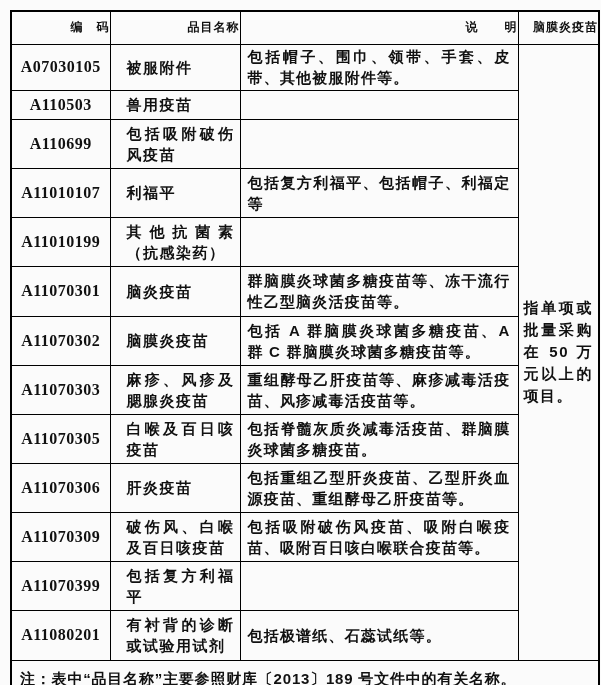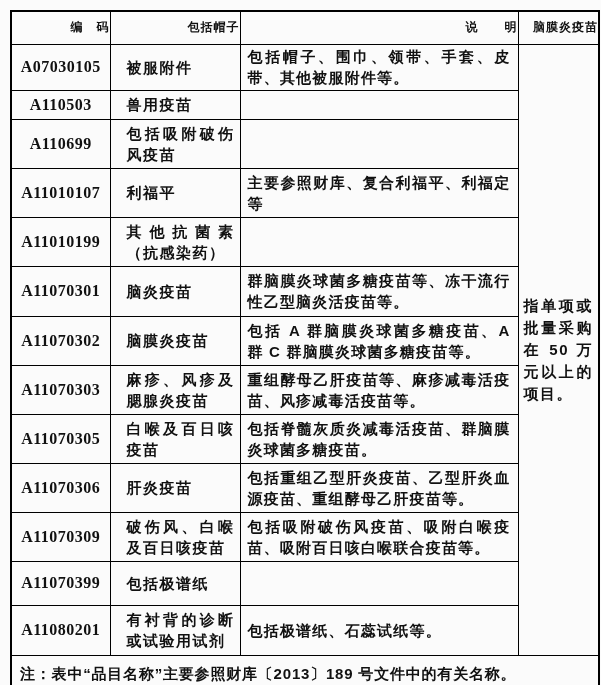--- a/index.html
+++ b/index.html
@@ -89,21 +89,21 @@
   <table class="catalog">
     <colgroup>
       <col style="width:99px">
         <col style="width:130px">
         <col style="width:278px">
         <col style="width:81px">
     </colgroup>
     <thead>
       <tr>
         <th>编　码</th>
-        <th>包括帽子</th>
+        <th>品目名称</th>
         <th>说　　明</th>
         <th>脑膜炎疫苗</th>
       </tr>
     </thead>
     <tbody>
       <tr>
         <td class="code">A07030105</td>
         <td class="name">被服附件</td>
         <td class="desc">包括帽子、围巾、领带、手套、皮带、其他被服附件等。</td>
         <td class="scope" rowspan="13">
@@ -116,21 +116,21 @@
         <td class="desc"></td>
       </tr>
       <tr>
         <td class="code">A110699</td>
         <td class="name">包括吸附破伤风疫苗</td>
         <td class="desc"></td>
       </tr>
       <tr>
         <td class="code">A11010107</td>
         <td class="name">利福平</td>
-        <td class="desc">主要参照财库、复合利福平、利福定等</td>
+        <td class="desc">包括复方利福平、包括帽子、利福定等</td>
       </tr>
       <tr>
         <td class="code">A11010199</td>
         <td class="name">其他抗菌素（抗感染药）</td>
         <td class="desc"></td>
       </tr>
       <tr>
         <td class="code">A11070301</td>
         <td class="name">脑炎疫苗</td>
         <td class="desc">群脑膜炎球菌多糖疫苗等、冻干流行性乙型脑炎活疫苗等。</td>
@@ -155,21 +155,21 @@
         <td class="name">肝炎疫苗</td>
         <td class="desc">包括重组乙型肝炎疫苗、乙型肝炎血源疫苗、重组酵母乙肝疫苗等。</td>
       </tr>
       <tr>
         <td class="code">A11070309</td>
         <td class="name">破伤风、白喉及百日咳疫苗</td>
         <td class="desc">包括吸附破伤风疫苗、吸附白喉疫苗、吸附百日咳白喉联合疫苗等。</td>
       </tr>
       <tr>
         <td class="code">A11070399</td>
-        <td class="name">包括极谱纸</td>
+        <td class="name">包括复方利福平</td>
         <td class="desc"></td>
       </tr>
       <tr>
         <td class="code">A11080201</td>
         <td class="name">有衬背的诊断或试验用试剂</td>
         <td class="desc">包括极谱纸、石蕊试纸等。</td>
       </tr>
       <tr class="note-row">
         <td colspan="4">注：表中“品目名称”主要参照财库〔2013〕189 号文件中的有关名称。</td>
       </tr>

